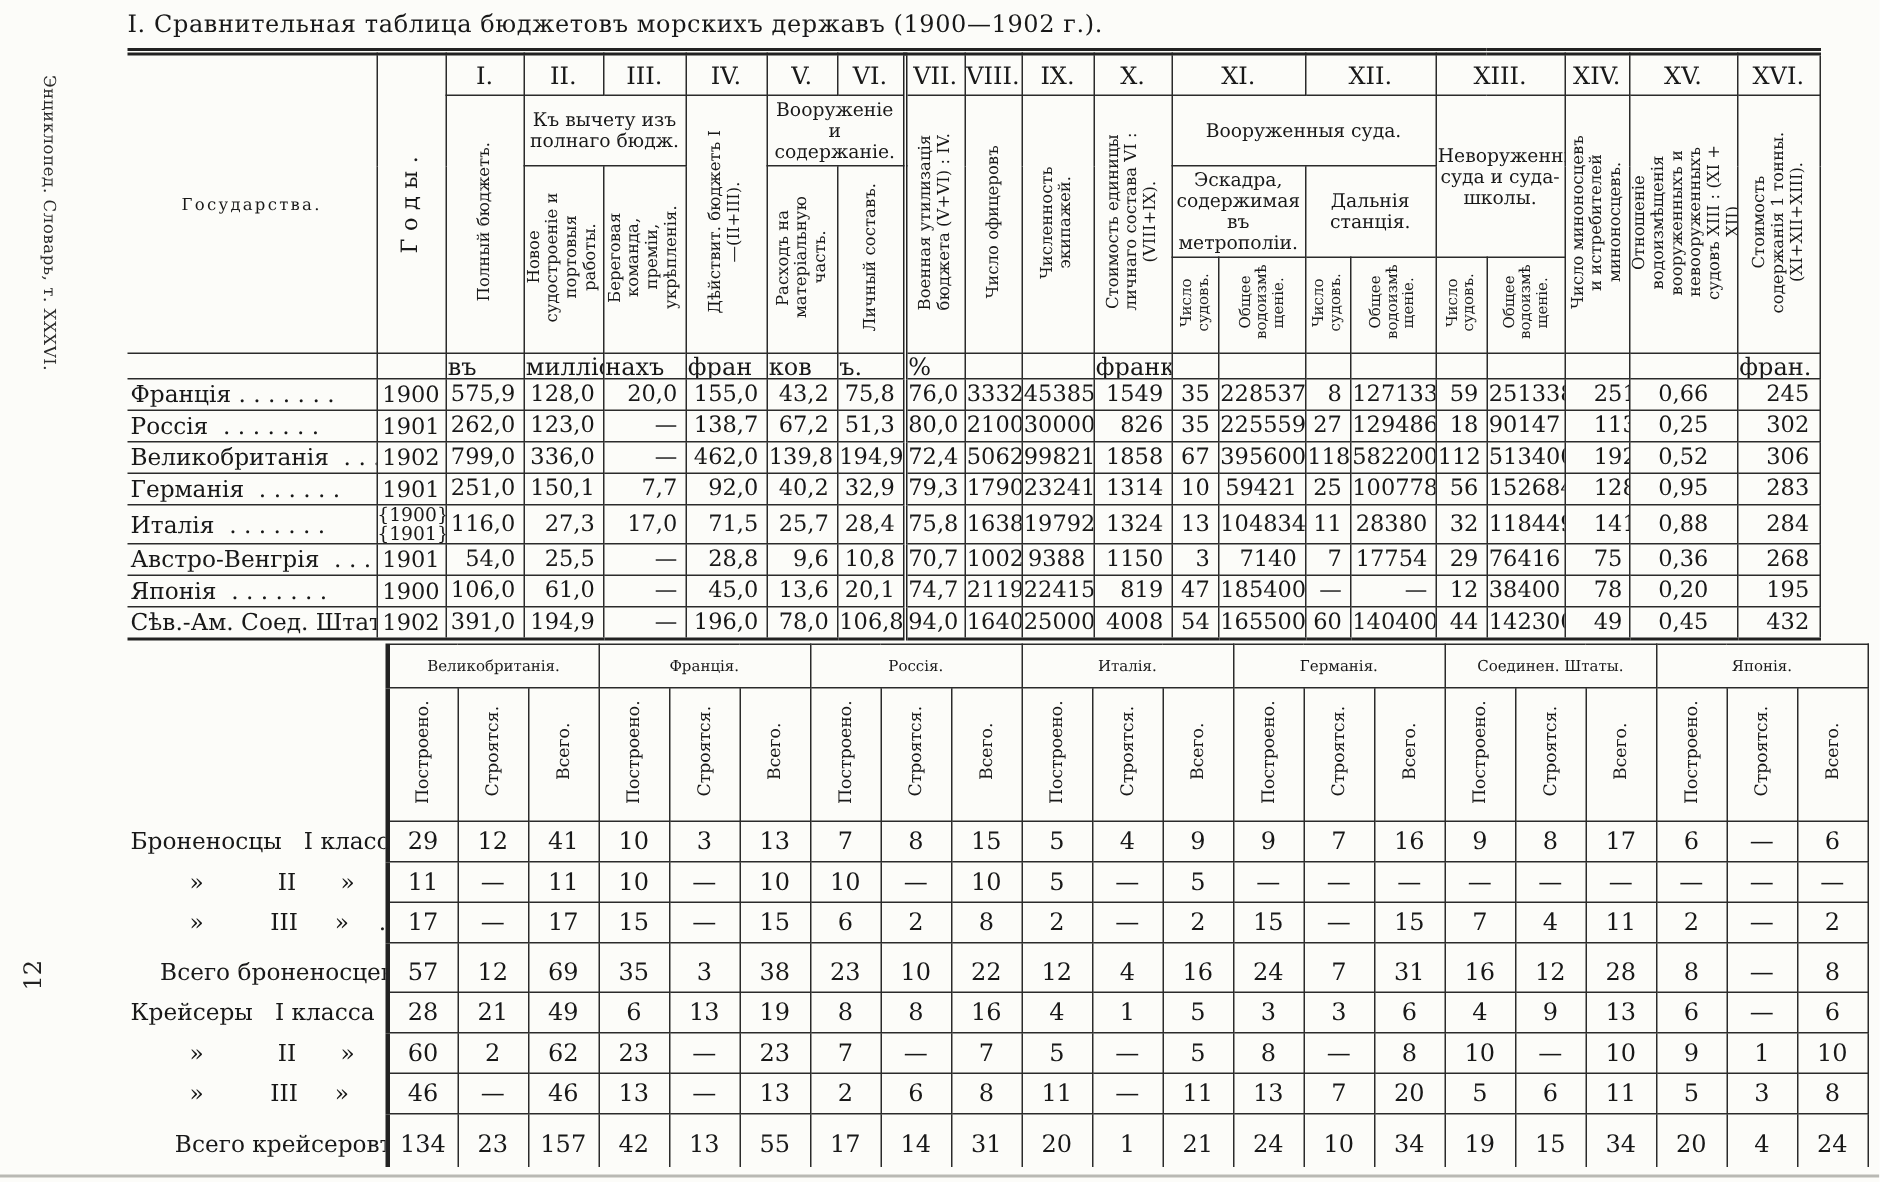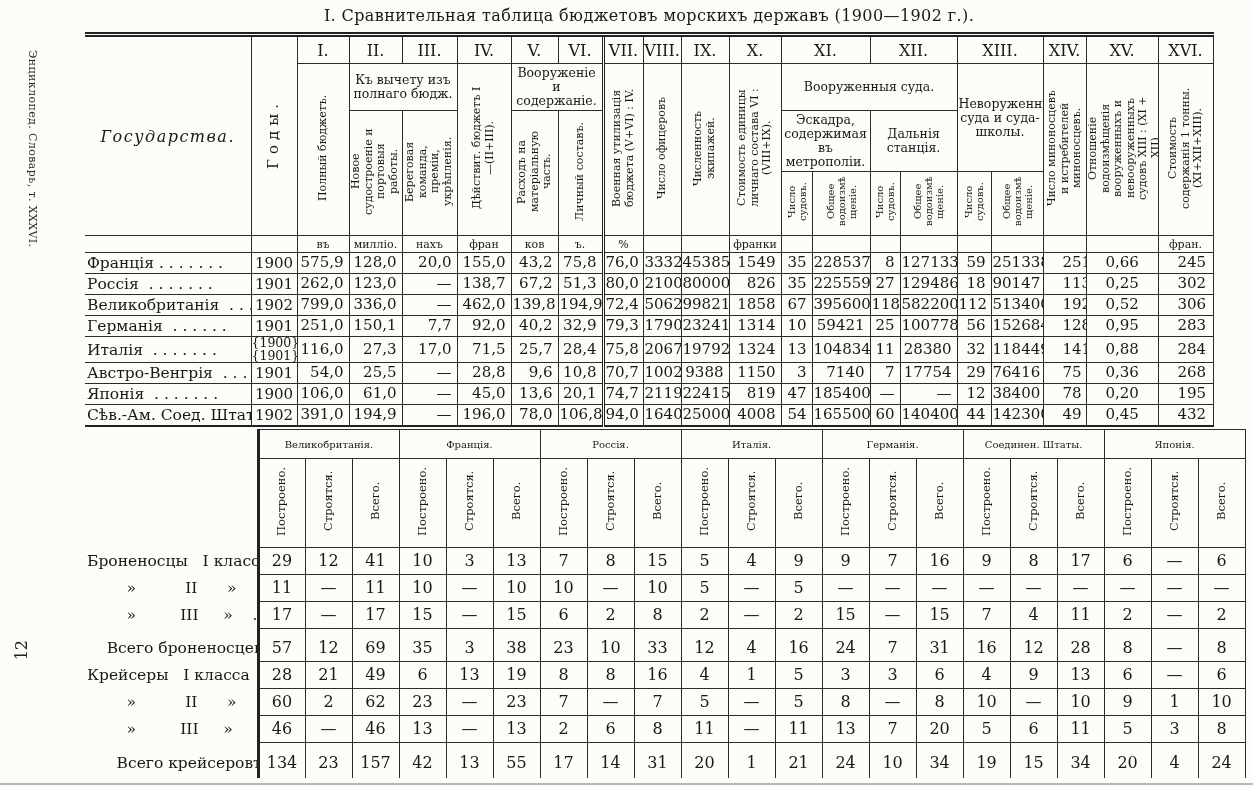--- a/index.html
+++ b/index.html
@@ -3,43 +3,43 @@
 <meta charset="utf-8">
 <style>
   html,body{margin:0;padding:0;}
   .page{position:relative;width:1253px;height:788px;background:#fcfcf9;overflow:hidden;
         font-family:"DejaVu Serif",serif;color:#181818;}
   .m-note{position:absolute;left:26px;top:50px;writing-mode:vertical-rl;
           font-size:11px;letter-spacing:.4px;color:#2a2a2a;}
   .p-num{position:absolute;left:12px;top:640px;writing-mode:vertical-rl;
          transform:rotate(180deg);font-size:16px;color:#222;}
   .content{position:absolute;left:85px;top:6px;width:1160px;}
-  .tbl-title{text-align:center;font-size:16px;letter-spacing:.4px;margin:0 0 7px 0;width:1128px;}
+  .tbl-title{font-size:16px;letter-spacing:.4px;margin:0 0 7px 0;width:1128px;}
   .t2-title{margin:9px 0 7px 0;width:1160px;}
 
   table{border-collapse:collapse;table-layout:fixed;}
   #t1{width:1128px;border-top:5px double #222;}
   #t1 td,#t2 td{border:1px solid #2b2b2b;overflow:hidden;vertical-align:middle;}
 
   .states-c{border-left:none !important;border-right:3px solid #222;
-            font-size:16px;letter-spacing:1.5px;text-align:center;font-style:italic;}
+            font-size:11px;letter-spacing:1.5px;text-align:center;}
   .gody-c{text-align:center;vertical-align:middle;}
   .rn{height:24px;font-size:16px;text-align:center;padding:1px 0;}
   .gh{font-size:12.5px;line-height:1.12;text-align:center;padding:2px 1px;}
   .vtc{vertical-align:bottom;text-align:center;padding:2px 0;}
   .vt{writing-mode:vertical-rl;transform:rotate(180deg);display:inline-block;
       line-height:1.14;overflow-wrap:break-word;}
   .vt-a{height:124px;font-size:11px;}
   .vt-b{height:99px;font-size:11px;}
   .vt-c{height:55px;font-size:10px;line-height:1.1;}
   .vt-g{height:144px;font-size:15px;letter-spacing:5px;text-align:center;}
   .vt2{height:78px;font-size:11.5px;}
 
-  .units td{border-top:4px double #222;height:16px;font-size:11px;
-            text-align:center;padding:0 1px;line-height:15px;}
+  .units td{border-top:4px double #222;height:16px;font-size:16px;
+            padding:0 1px;line-height:15px;}
   .num{text-align:right;padding:1px 5px 1px 1px;height:18px;font-size:15px;line-height:1.05;}
   .ctr{text-align:center;padding:1px 19px;}
   .dbl{border-left:3px double #222 !important;}
   .lbl{border-left:none !important;white-space:pre;font-size:15.5px;text-align:left;padding-left:2px;}
   .year{border-left:3px solid #222;text-align:center;font-size:15px;
         white-space:pre-line;line-height:1.0;padding:0;}
   .yr2{font-size:12.5px;}
   #t1 tbody tr:last-child td{border-bottom:2.5px solid #222;}
 
   #t2{width:1160px;margin-top:2px;}
@@ -196,21 +196,21 @@
             <td class="lbl">Россія  . . . . . . .</td>
             <td class="year">1901</td>
             <td class="num">262,0</td>
             <td class="num">123,0</td>
             <td class="num">—</td>
             <td class="num">138,7</td>
             <td class="num">67,2</td>
             <td class="num">51,3</td>
             <td class="num dbl">80,0</td>
             <td class="num">2100</td>
-            <td class="num">80000</td>
+            <td class="num">30000</td>
             <td class="num">826</td>
             <td class="num">35</td>
             <td class="num">225559</td>
             <td class="num">27</td>
             <td class="num">129486</td>
             <td class="num">18</td>
             <td class="num">90147</td>
             <td class="num ctr">113</td>
             <td class="num ctr">0,25</td>
             <td class="num ctr">302</td>
@@ -265,21 +265,21 @@
             <td class="lbl">Италія  . . . . . . .</td>
             <td class="year yr2">{1900}
 {1901}</td>
             <td class="num">116,0</td>
             <td class="num">27,3</td>
             <td class="num">17,0</td>
             <td class="num">71,5</td>
             <td class="num">25,7</td>
             <td class="num">28,4</td>
             <td class="num dbl">75,8</td>
-            <td class="num">2067</td>
+            <td class="num">1638</td>
             <td class="num">19792</td>
             <td class="num">1324</td>
             <td class="num">13</td>
             <td class="num">104834</td>
             <td class="num">11</td>
             <td class="num">28380</td>
             <td class="num">32</td>
             <td class="num">118449</td>
             <td class="num ctr">141</td>
             <td class="num ctr">0,88</td>
@@ -475,21 +475,21 @@
           <tr class="sep">
             <td class="lbl2">    Всего броненосцевъ .  .</td>
             <td class="n2 first">57</td>
             <td class="n2">12</td>
             <td class="n2">69</td>
             <td class="n2 gb">35</td>
             <td class="n2">3</td>
             <td class="n2">38</td>
             <td class="n2 gb">23</td>
             <td class="n2">10</td>
-            <td class="n2">33</td>
+            <td class="n2">22</td>
             <td class="n2 gb">12</td>
             <td class="n2">4</td>
             <td class="n2">16</td>
             <td class="n2 gb">24</td>
             <td class="n2">7</td>
             <td class="n2">31</td>
             <td class="n2 gb">16</td>
             <td class="n2">12</td>
             <td class="n2">28</td>
             <td class="n2 gb">8</td>

